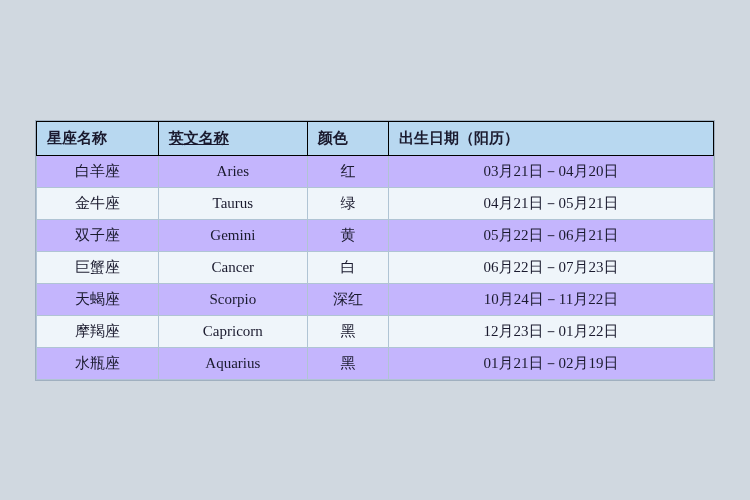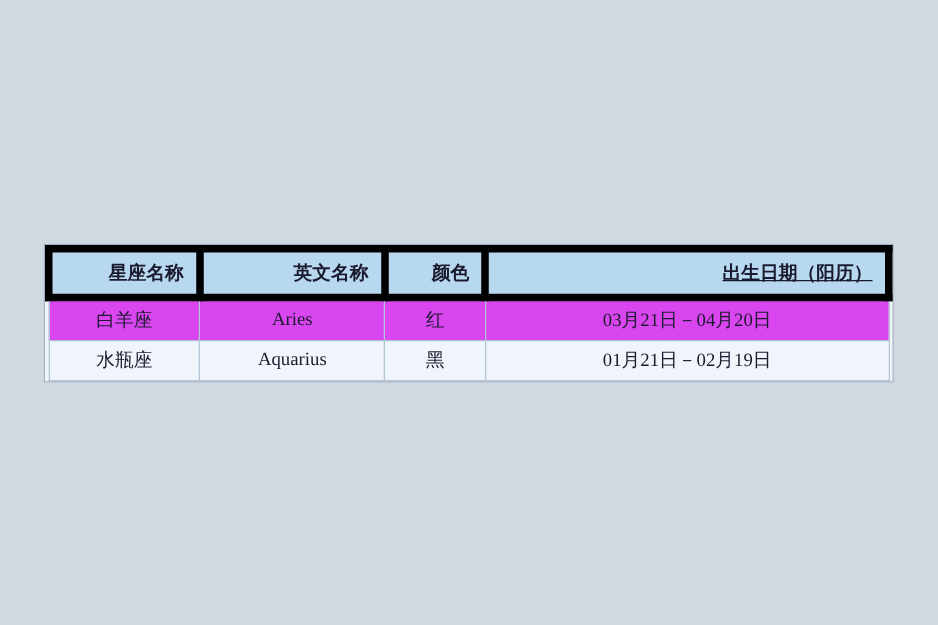--- a/index.html
+++ b/index.html
@@ -16,42 +16,42 @@
       background: #f0f4f8;
       border: 1px solid #a0b0c0;
       width: 680px;
     }
     table {
       width: 100%;
       border-collapse: collapse;
     }
     thead tr th {
       background-color: #b8d8f0;
-      border: 6px solid #000000;
+      border: 1px solid #000000;
       padding: 7px 10px;
-      text-align: right;
+      text-align: left;
       font-size: 15px;
       font-weight: bold;
       color: #1a1a2e;
     }
     tbody tr td {
       border: 1px solid #b0c4d4;
       padding: 6px 10px;
       text-align: center;
       font-size: 15px;
       color: #1a1a2e;
-      background-color: #d946ef;
+      background-color: #c4b5fd;
     }
     tbody tr:nth-child(even) td {
       background-color: #eff5fa;
     }
     .col-chinese { width: 18%; }
-    .col-english { width: 22%; }
+    .col-english { width: 22%; text-decoration: underline; }
     .col-color   { width: 12%; }
-    .col-date    { width: 48%; text-decoration: underline; }
+    .col-date    { width: 48%; }
   </style>
 </head>
 <body>
 
 <div class="table-container">
   <table>
     <thead>
       <tr>
         <th class="col-chinese">星座名称</th>
         <th class="col-english">英文名称</th>
@@ -60,20 +60,50 @@
       </tr>
     </thead>
     <tbody id="table-body">
     <tr>
           <td>白羊座</td>
           <td>Aries</td>
           <td>红</td>
           <td>03月21日－04月20日</td>
         </tr>
         <tr>
+          <td>金牛座</td>
+          <td>Taurus</td>
+          <td>绿</td>
+          <td>04月21日－05月21日</td>
+        </tr>
+        <tr>
+          <td>双子座</td>
+          <td>Gemini</td>
+          <td>黄</td>
+          <td>05月22日－06月21日</td>
+        </tr>
+        <tr>
+          <td>巨蟹座</td>
+          <td>Cancer</td>
+          <td>白</td>
+          <td>06月22日－07月23日</td>
+        </tr>
+        <tr>
+          <td>天蝎座</td>
+          <td>Scorpio</td>
+          <td>深红</td>
+          <td>10月24日－11月22日</td>
+        </tr>
+        <tr>
+          <td>摩羯座</td>
+          <td>Capricorn</td>
+          <td>黑</td>
+          <td>12月23日－01月22日</td>
+        </tr>
+        <tr>
           <td>水瓶座</td>
           <td>Aquarius</td>
           <td>黑</td>
           <td>01月21日－02月19日</td>
         </tr>
       </tbody>
   </table>
 </div>
 
 </body></html>

